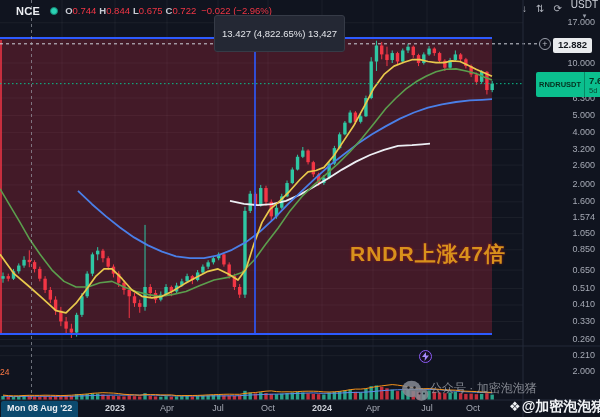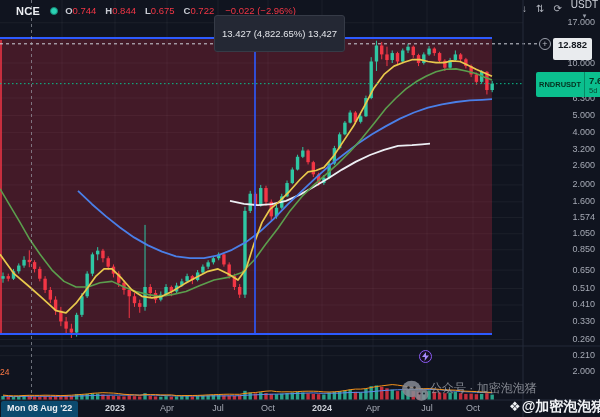--- a/index.html
+++ b/index.html
@@ -3,40 +3,40 @@
 <meta charset="utf-8">
 <style>
   html,body{margin:0;padding:0;background:#05070c;}
   .app{position:relative;width:600px;height:417px;background:#10141f;overflow:hidden;
        font-family:"Liberation Sans","DejaVu Sans",sans-serif;-webkit-font-smoothing:antialiased;}
   .app *{box-sizing:border-box;}
   #chart-svg{position:absolute;left:0;top:0;}
   .header{position:absolute;left:16px;top:4px;height:13px;display:flex;align-items:center;z-index:6;}
   .sym{color:#eef0f4;font-size:11px;font-weight:bold;letter-spacing:.3px;}
   .live-dot{width:8px;height:8px;border-radius:50%;background:#2bd2b4;border:1px solid #158876;margin:0 7px 0 10px;}
-  .ohlc{font-size:9.5px;color:#c8cbd3;display:flex;gap:9px;}
+  .ohlc{font-size:9.5px;color:#c8cbd3;display:flex;gap:3px;}
   .ohlc .k{color:#c8cbd3;font-weight:bold;}
   .ohlc .v{color:#f23645;}
   .ohlc .chg{color:#f23645;margin-left:2px;}
   .toolbar{position:absolute;right:2px;top:2px;height:14px;display:flex;align-items:center;gap:9px;z-index:7;color:#b2b5be;}
   .tb-btn{font-size:10px;line-height:12px;cursor:pointer;color:#b2b5be;}
   .tb-usdt{font-size:10px;color:#d1d4dc;display:flex;align-items:center;gap:2px;flex-direction:column;}
   .tb-usdt .caret{font-size:7px;color:#9aa0ac;}
   .measure-tip{position:absolute;left:214px;top:15px;background:#242834;border:1px solid #363b47;
       border-radius:3px;padding:12px 7px;font-size:9.5px;color:#e3e5ea;white-space:nowrap;z-index:6;}
   .price-axis{position:absolute;left:524px;top:0;width:76px;height:400px;z-index:4;}
   .price-tick{position:absolute;right:5px;font-size:9px;color:#a6aab5;}
   .vol-tick{position:absolute;right:5px;top:366px;font-size:9px;color:#a6aab5;z-index:4;}
   .vol-left{position:absolute;left:0;top:367px;font-size:8.5px;color:#ff7a45;z-index:4;}
   .time-axis{position:absolute;left:0;top:400px;width:600px;height:17px;z-index:4;}
   .time-tick{position:absolute;top:3px;width:40px;margin-left:-20px;text-align:center;font-size:9px;color:#a6aab5;}
   .time-tick.year{color:#ced1d8;font-weight:bold;}
   .date-tip{position:absolute;left:1px;top:401px;height:29px;line-height:14px;background:#0c4a6e;border-radius:2px;
       padding:0 6px;font-size:9px;font-weight:bold;color:#eceef2;z-index:6;white-space:nowrap;}
-  .high-label{position:absolute;left:553px;top:38px;height:22px;line-height:13px;background:#e9ebee;color:#14181f;
+  .high-label{position:absolute;left:553px;top:38px;height:15px;line-height:13px;background:#e9ebee;color:#14181f;
       font-size:9.5px;font-weight:bold;border-radius:2px;padding:0 5px;z-index:6;}
   .alert-plus{position:absolute;left:539px;top:38px;width:12px;height:12px;border:1px solid #9ba0ab;border-radius:50%;
       color:#b6bac3;font-size:9px;line-height:10px;text-align:center;z-index:6;cursor:pointer;}
   .badge{position:absolute;left:536px;top:72px;height:25px;display:flex;background:#0bbf8e;border-radius:2px;
       overflow:hidden;z-index:6;cursor:pointer;}
   .badge .bsym{font-size:7.5px;font-weight:bold;color:#05301f;line-height:25px;padding:0 3px;border-right:1px solid rgba(0,0,0,.28);}
   .badge .bcol{display:flex;flex-direction:column;justify-content:center;padding:0 4px;}
   .badge .bprice{font-size:9.5px;font-weight:bold;color:#05301f;line-height:11px;}
   .badge .bcount{font-size:7.5px;color:#0b4a33;line-height:9px;}
   .annotation{position:absolute;left:350px;top:240px;font-size:21px;font-weight:bold;color:#d8911c;
@@ -449,20 +449,21 @@
   <div class="high-label">12.882</div>
 
   <div class="badge">
     <span class="bsym">RNDRUSDT</span>
     <span class="bcol">
       <span class="bprice">7.613</span>
       <span class="bcount">5d 22h</span>
     </span>
   </div>
 
+  <div class="annotation">RNDR上涨47倍</div>
 
   <div class="wm1-icon">
     <svg width="28" height="22" viewBox="0 0 28 22">
       <ellipse cx="10.5" cy="9" rx="9.5" ry="8.2" fill="#878b95"></ellipse>
       <ellipse cx="20.5" cy="14.5" rx="7" ry="6.2" fill="#878b95"></ellipse>
       <circle cx="7.5" cy="7.5" r="1.2" fill="#10141f"></circle>
         <circle cx="13.5" cy="7.5" r="1.2" fill="#10141f"></circle>
       <circle cx="18.5" cy="13.5" r="1" fill="#10141f"></circle>
         <circle cx="23" cy="13.5" r="1" fill="#10141f"></circle>
     </svg>

